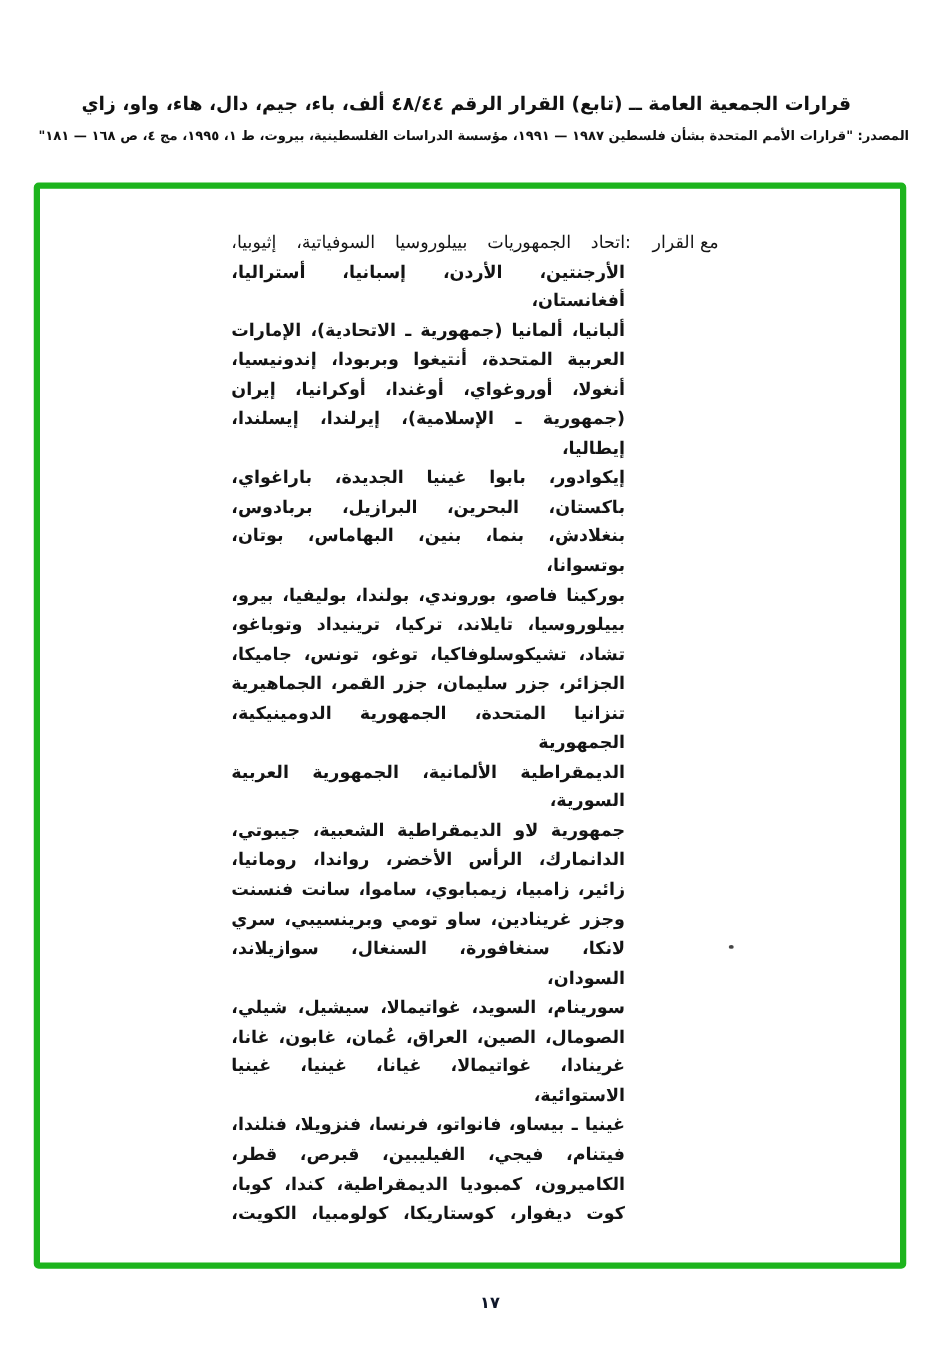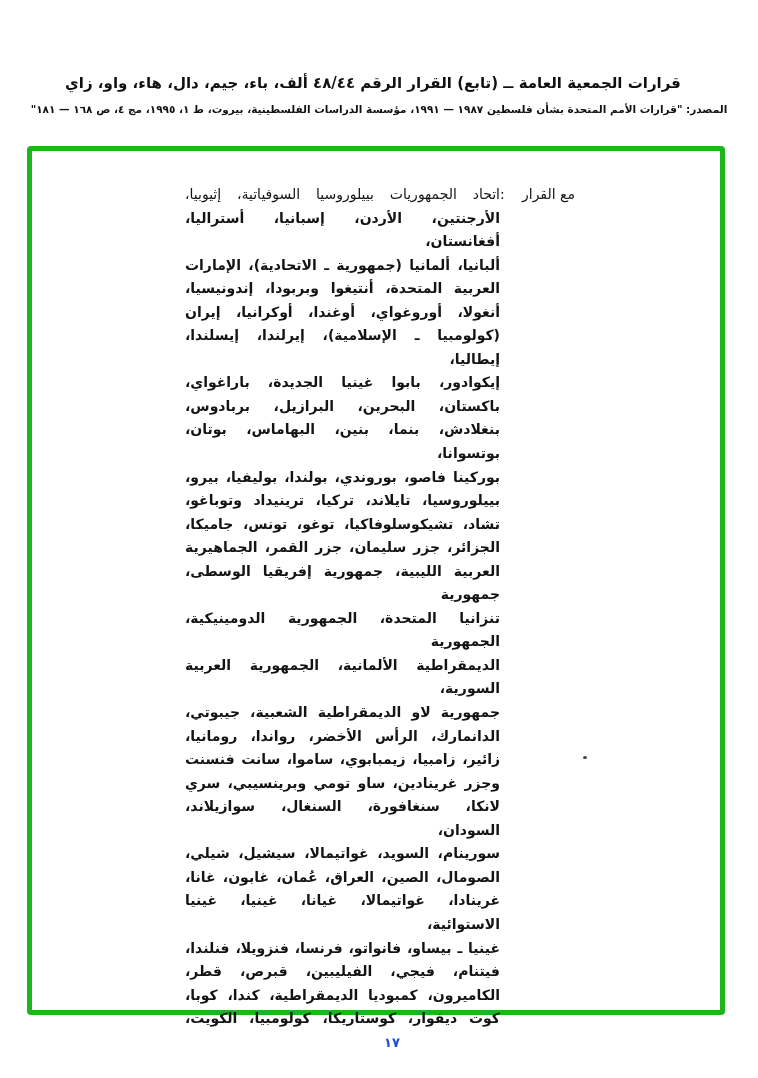--- a/index.html
+++ b/index.html
@@ -28,21 +28,21 @@
   }
   .first-row { display:flex; }
   .label-box {
     flex:0 0 75px; display:flex; justify-content:space-between;
     white-space:nowrap;
   }
   .first-line { flex:1 1 auto; text-align:justify; text-align-last:justify; }
   .line { margin-right:75px; text-align:justify; text-align-last:justify;font-weight:bold; }
   .pagenum {
     position:absolute; top:1035px; left:0; right:0;
-    text-align:center; font-size:13px; font-weight:bold; color:#1d4ed8;margin-left:26px;
+    text-align:center; font-size:13px; font-weight:bold; color:#0f172a;margin-left:26px;
   }
   .speck {
     position:absolute; left:583px; top:756px; width:4px; height:3px;
     background:#444; border-radius:50%;
   }
 </style>
 </head>
 <body>
 
 <div class="page">
@@ -59,29 +59,28 @@
         <span>مع القرار</span>
         <span>:</span>
       </span>
       <span class="first-line">اتحاد الجمهوريات بييلوروسيا السوفياتية، إثيوبيا،</span>
     </div>
     <div>
         <div class="line">الأرجنتين، الأردن، إسبانيا، أستراليا، أفغانستان،</div>
         <div class="line">ألبانيا، ألمانيا (جمهورية ـ الاتحادية)، الإمارات</div>
         <div class="line">العربية المتحدة، أنتيغوا وبربودا، إندونيسيا،</div>
         <div class="line">أنغولا، أوروغواي، أوغندا، أوكرانيا، إيران</div>
-        <div class="line">(كولومبيا ـ الإسلامية)، إيرلندا، إيسلندا، إيطاليا،</div>
+        <div class="line">(جمهورية ـ الإسلامية)، إيرلندا، إيسلندا، إيطاليا،</div>
         <div class="line">إيكوادور، بابوا غينيا الجديدة، باراغواي،</div>
         <div class="line">باكستان، البحرين، البرازيل، بربادوس،</div>
         <div class="line">بنغلادش، بنما، بنين، البهاماس، بوتان، بوتسوانا،</div>
         <div class="line">بوركينا فاصو، بوروندي، بولندا، بوليفيا، بيرو،</div>
         <div class="line">بييلوروسيا، تايلاند، تركيا، ترينيداد وتوباغو،</div>
         <div class="line">تشاد، تشيكوسلوفاكيا، توغو، تونس، جاميكا،</div>
         <div class="line">الجزائر، جزر سليمان، جزر القمر، الجماهيرية</div>
-        <div class="line">العربية الليبية، جمهورية إفريقيا الوسطى، جمهورية</div>
         <div class="line">تنزانيا المتحدة، الجمهورية الدومينيكية، الجمهورية</div>
         <div class="line">الديمقراطية الألمانية، الجمهورية العربية السورية،</div>
         <div class="line">جمهورية لاو الديمقراطية الشعبية، جيبوتي،</div>
         <div class="line">الدانمارك، الرأس الأخضر، رواندا، رومانيا،</div>
         <div class="line">زائير، زامبيا، زيمبابوي، ساموا، سانت فنسنت</div>
         <div class="line">وجزر غرينادين، ساو تومي وبرينسيبي، سري</div>
         <div class="line">لانكا، سنغافورة، السنغال، سوازيلاند، السودان،</div>
         <div class="line">سورينام، السويد، غواتيمالا، سيشيل، شيلي،</div>
         <div class="line">الصومال، الصين، العراق، عُمان، غابون، غانا،</div>
         <div class="line">غرينادا، غواتيمالا، غيانا، غينيا، غينيا الاستوائية،</div>

